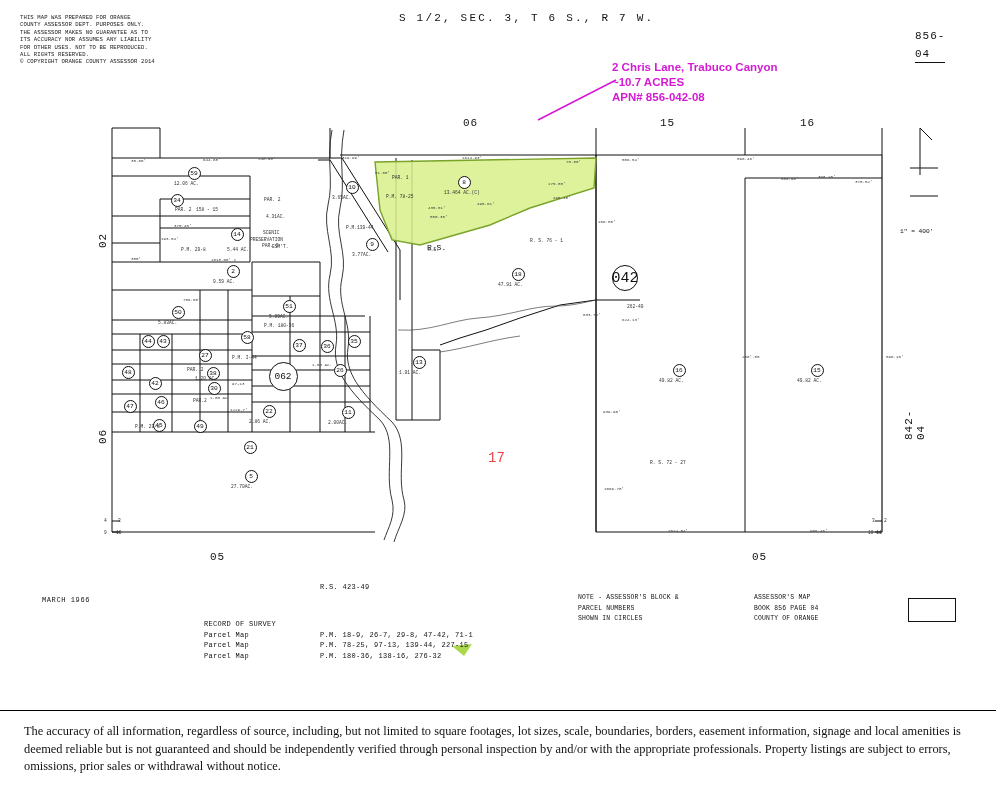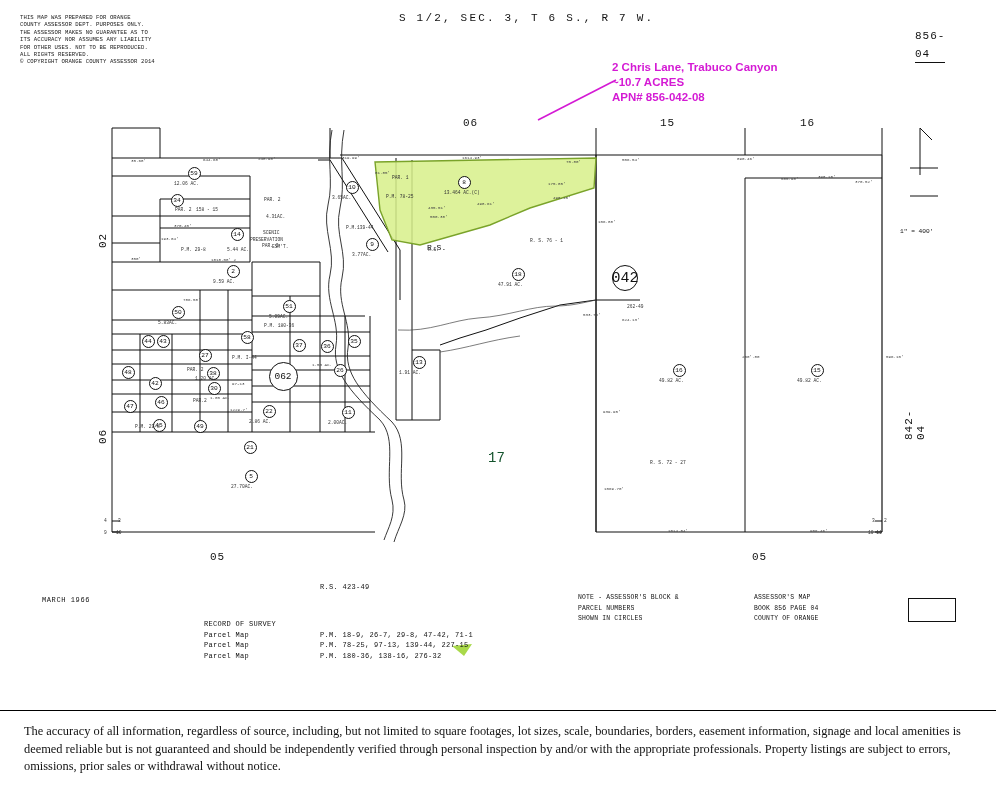--- a/index.html
+++ b/index.html
@@ -278,21 +278,21 @@
   <div class="abs t-sec" style="left:800px;top:117px;">16</div>
   <div class="abs t-sec" style="left:210px;top:551px;">05</div>
   <div class="abs t-sec" style="left:752px;top:551px;">05</div>
 
   <div class="abs t-sec vert" style="left:97px;top:248px;">02</div>
   <div class="abs t-sec vert" style="left:97px;top:444px;">06</div>
   <div class="abs t-sec vert" style="left:903px;top:440px;">842-04</div>
 
   <div class="abs t-small" style="left:900px;top:228px;">1" = 400'</div>
 
-  <div class="abs" style="left:488px;top:450px;font-family:'Liberation Mono',monospace;font-size:14px;color:#14532d;">17</div>
+  <div class="abs" style="left:488px;top:450px;font-family:'Liberation Mono',monospace;font-size:14px;color:#ef4444;">17</div>
   <div class="abs" style="left:427px;top:243px;font-family:'Liberation Mono',monospace;font-size:8px;color:#111;">R.S.</div>
 
   <div class="abs" id="parcel-layer" style="left:0;top:0;width:996px;height:710px;">
       <div class="circ sm" style="left: 187.5px; top: 166.5px;">59</div>
       <div class="abs t-xsmall" style="left: 174px; top: 181px;">12.06 AC.</div>
       <div class="circ sm" style="left: 170.5px; top: 193.5px;">34</div>
       <div class="circ sm" style="left: 230.5px; top: 227.5px;">14</div>
       <div class="circ sm" style="left: 226.5px; top: 264.5px;">2</div>
       <div class="abs t-xsmall" style="left: 213px; top: 279px;">9.59 AC.</div>
       <div class="circ sm" style="left: 171.5px; top: 305.5px;">50</div>

